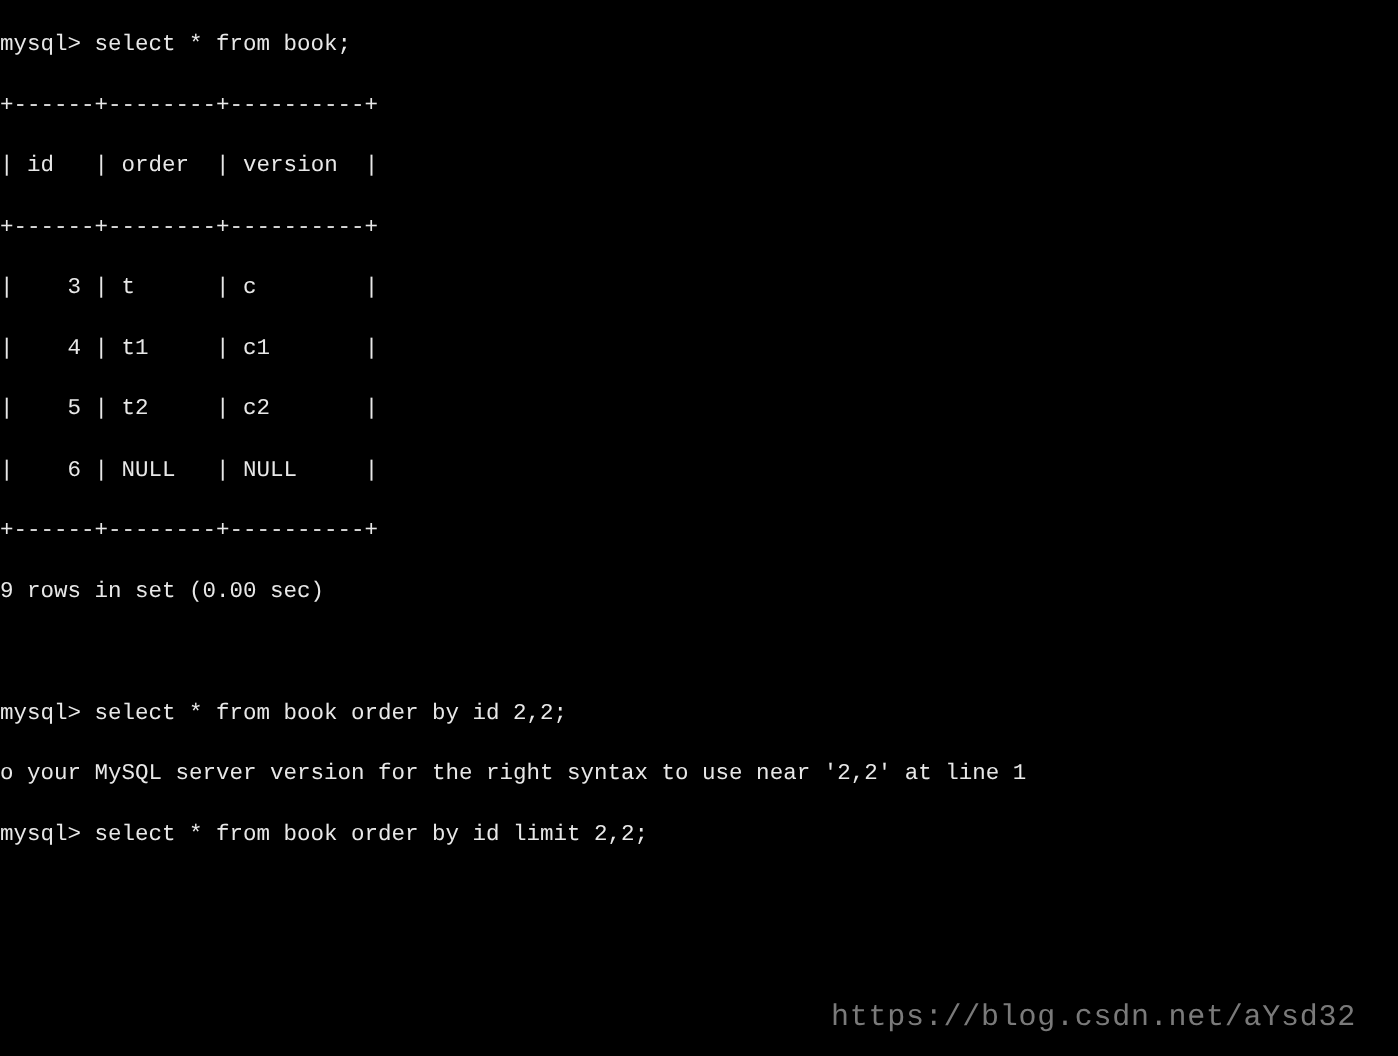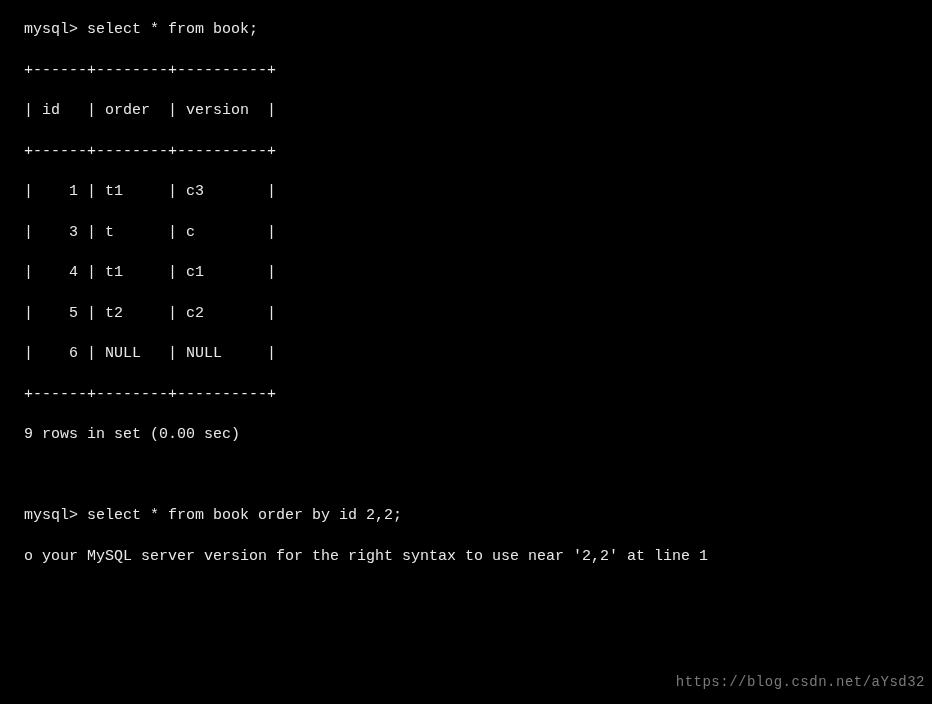--- a/index.html
+++ b/index.html
@@ -14,49 +14,48 @@
     height: 704px;
     overflow: hidden;
     position: relative;
   }
   .terminal {
     white-space: pre;
     padding: 0;
   }
   .line {
     white-space: pre;
-    margin-left: 24px;
   }
   .watermark {
     position: absolute;
-    right: 7px;
+    right: 28px;
     bottom: 12px;
     color: #7a7a7a;
-    font-size: 14px;
+    font-size: 20px;
     letter-spacing: 0.5px;
   }
 </style>
 </head>
 <body>
 
 <div class="terminal">
 <div class="line"><span>mysql&gt; </span><span>select * from book;</span></div>
 <div class="line">+------+--------+----------+</div>
 <div class="line">| <span>id</span>   | <span>order</span>  | <span>version</span>  |</div>
 <div class="line">+------+--------+----------+</div>
-<div class="line">|    <span>1</span> | <span>t1</span>     | <span>c3</span>       |</div>
 <div class="line">|    <span>3</span> | <span>t</span>      | <span>c</span>        |</div>
 <div class="line">|    <span>4</span> | <span>t1</span>     | <span>c1</span>       |</div>
 <div class="line">|    <span>5</span> | <span>t2</span>     | <span>c2</span>       |</div>
 <div class="line">|    <span>6</span> | <span>NULL</span>   | <span>NULL</span>     |</div>
 <div class="line">+------+--------+----------+</div>
 <div class="line">9 rows in set (0.00 sec)</div>
 <div class="line"> </div>
 <div class="line"><span>mysql&gt; </span><span>select * from book order by id 2,2;</span></div>
 <div class="line">o your MySQL server version for the right syntax to use near '2,2' at line 1</div>
+<div class="line"><span>mysql&gt; </span><span>select * from book order by id limit 2,2;</span></div>
 
 
 
 
 
 
 
 
 
 

